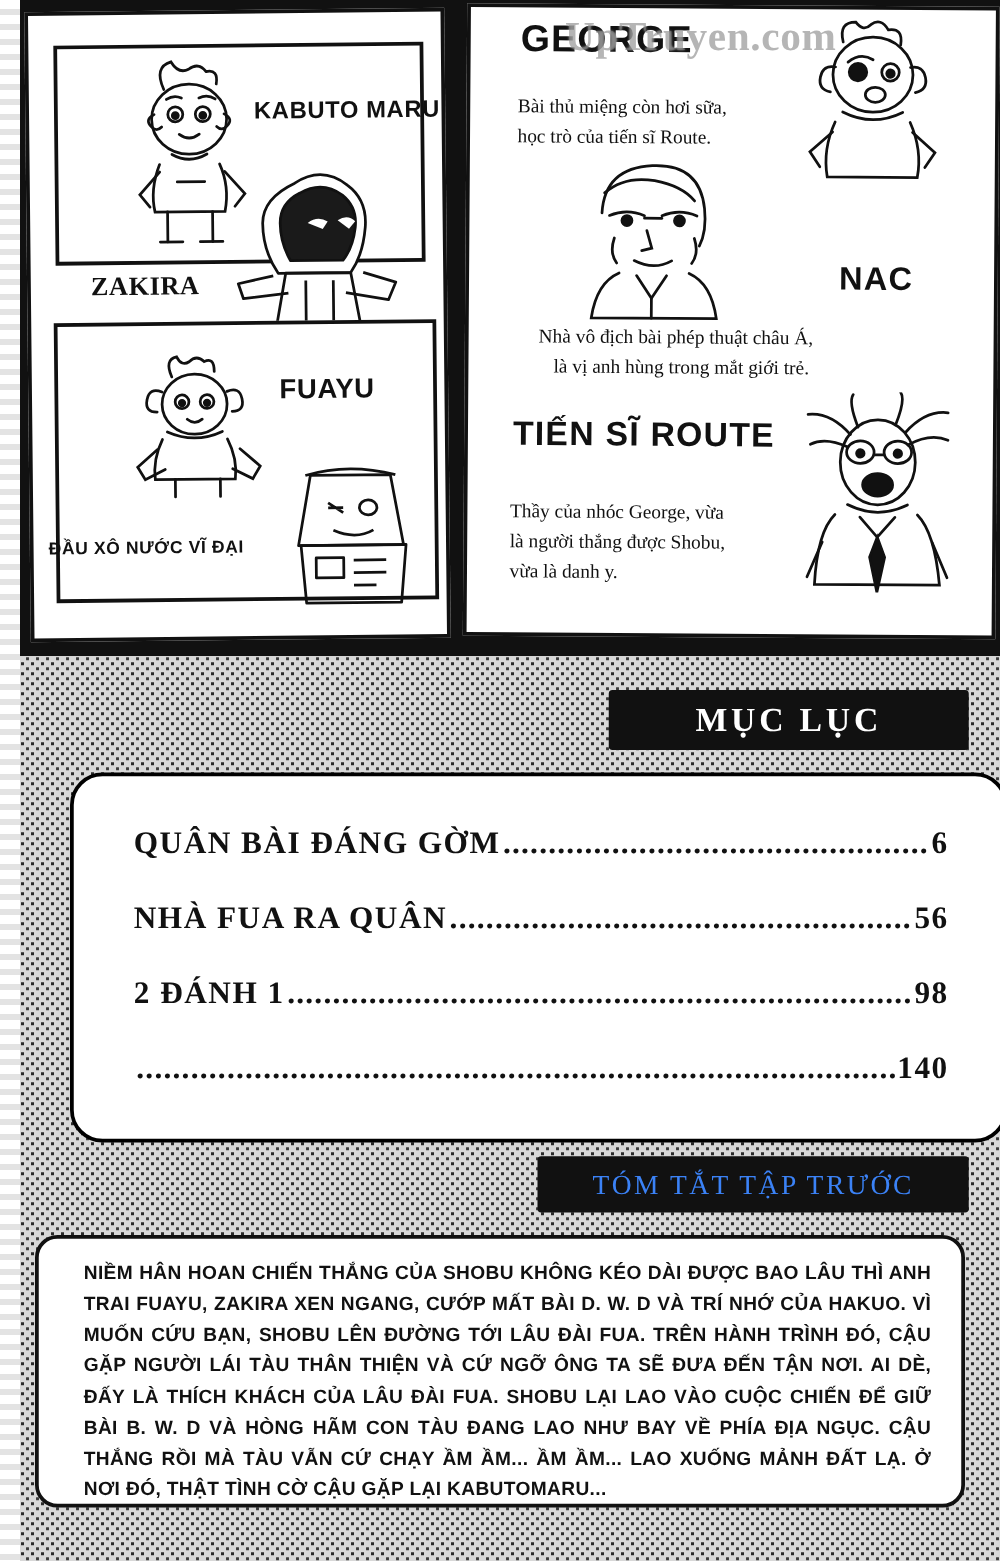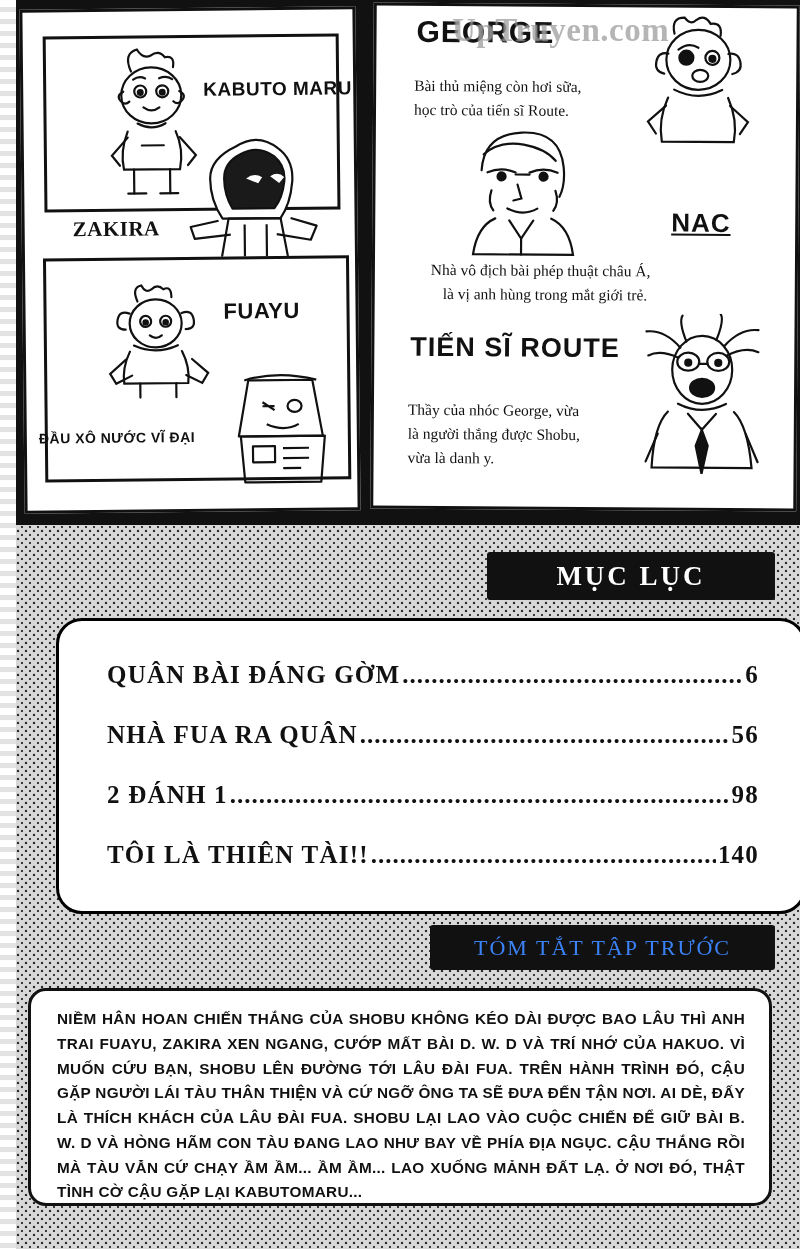--- a/index.html
+++ b/index.html
@@ -198,21 +198,21 @@
   
   .summary-box {
     position: absolute;
     left: 28px;
     top: 988px;
     width: 744px;
     height: 218px;
     background: #fff;
     border: 3px solid #111;
     border-radius: 18px;
-    padding: 16px 24px 10px 26px;
+    padding: 16px 24px 10px 36px;
     box-sizing: border-box;
   }
   .summary-text {
     font-family: "Liberation Sans", sans-serif;
     font-size: 15.3px;
     font-weight: bold;
     line-height: 1.62;
     color: #111;
     letter-spacing: 0.3px;
     text-transform: uppercase;
@@ -360,21 +360,21 @@
           <path d="M74 60 l4 14 l-8 2"></path>
           <path d="M64 84 q16 8 30 0"></path>
           <path d="M48 66 q-4 12 2 20"></path>
           <path d="M112 66 q4 12 -2 20"></path>
           <path d="M52 94 q-18 8 -22 36 l100 0 q-4 -28 -22 -36"></path>
           <path d="M66 96 l12 18 l12 -18"></path>
           <path d="M78 114 l0 16"></path>
         </g>
       </svg>
 
-      <div class="desc-title" style="left:296px; top:200px; font-size:26px; letter-spacing:1px;text-decoration:underline;">NAC</div>
+      <div class="desc-title" style="left:296px; top:200px; font-size:26px; letter-spacing:1px;">NAC</div>
 
       <div class="desc" style="left:56px; top:252px;">Nhà vô địch bài phép thuật châu Á,</div>
       <div class="desc" style="left:68px; top:276px;">là vị anh hùng trong mắt giới trẻ.</div>
 
       <div class="desc-title" style="left:36px; top:326px; font-size:27px; letter-spacing:1px;">TIẾN SĨ ROUTE</div>
 
       <div class="desc" style="left:34px; top:392px;">Thầy của nhóc George, vừa</div>
       <div class="desc" style="left:34px; top:416px;">là người thắng được Shobu,</div>
       <div class="desc" style="left:34px; top:440px;">vừa là danh y.</div>
 
@@ -415,21 +415,20 @@
       <span class="toc-title">NHÀ FUA RA QUÂN</span>
       <span class="toc-dots">................................................................................................</span>
       <span class="toc-page">56</span>
     </div>
     <div class="toc-row" style="top:160px;text-align:center;">
       <span class="toc-title">2 ĐÁNH 1</span>
       <span class="toc-dots">................................................................................................</span>
       <span class="toc-page">98</span>
     </div>
     <div class="toc-row" style="top:220px;">
-      <span class="toc-title">TÔI LÀ THIÊN TÀI!!</span>
       <span class="toc-dots">................................................................................................</span>
       <span class="toc-page">140</span>
     </div>
   </div>
 
   <div class="summary-banner">
     <span>TÓM TẮT TẬP TRƯỚC</span>
   </div>
 
   <div class="summary-box">

